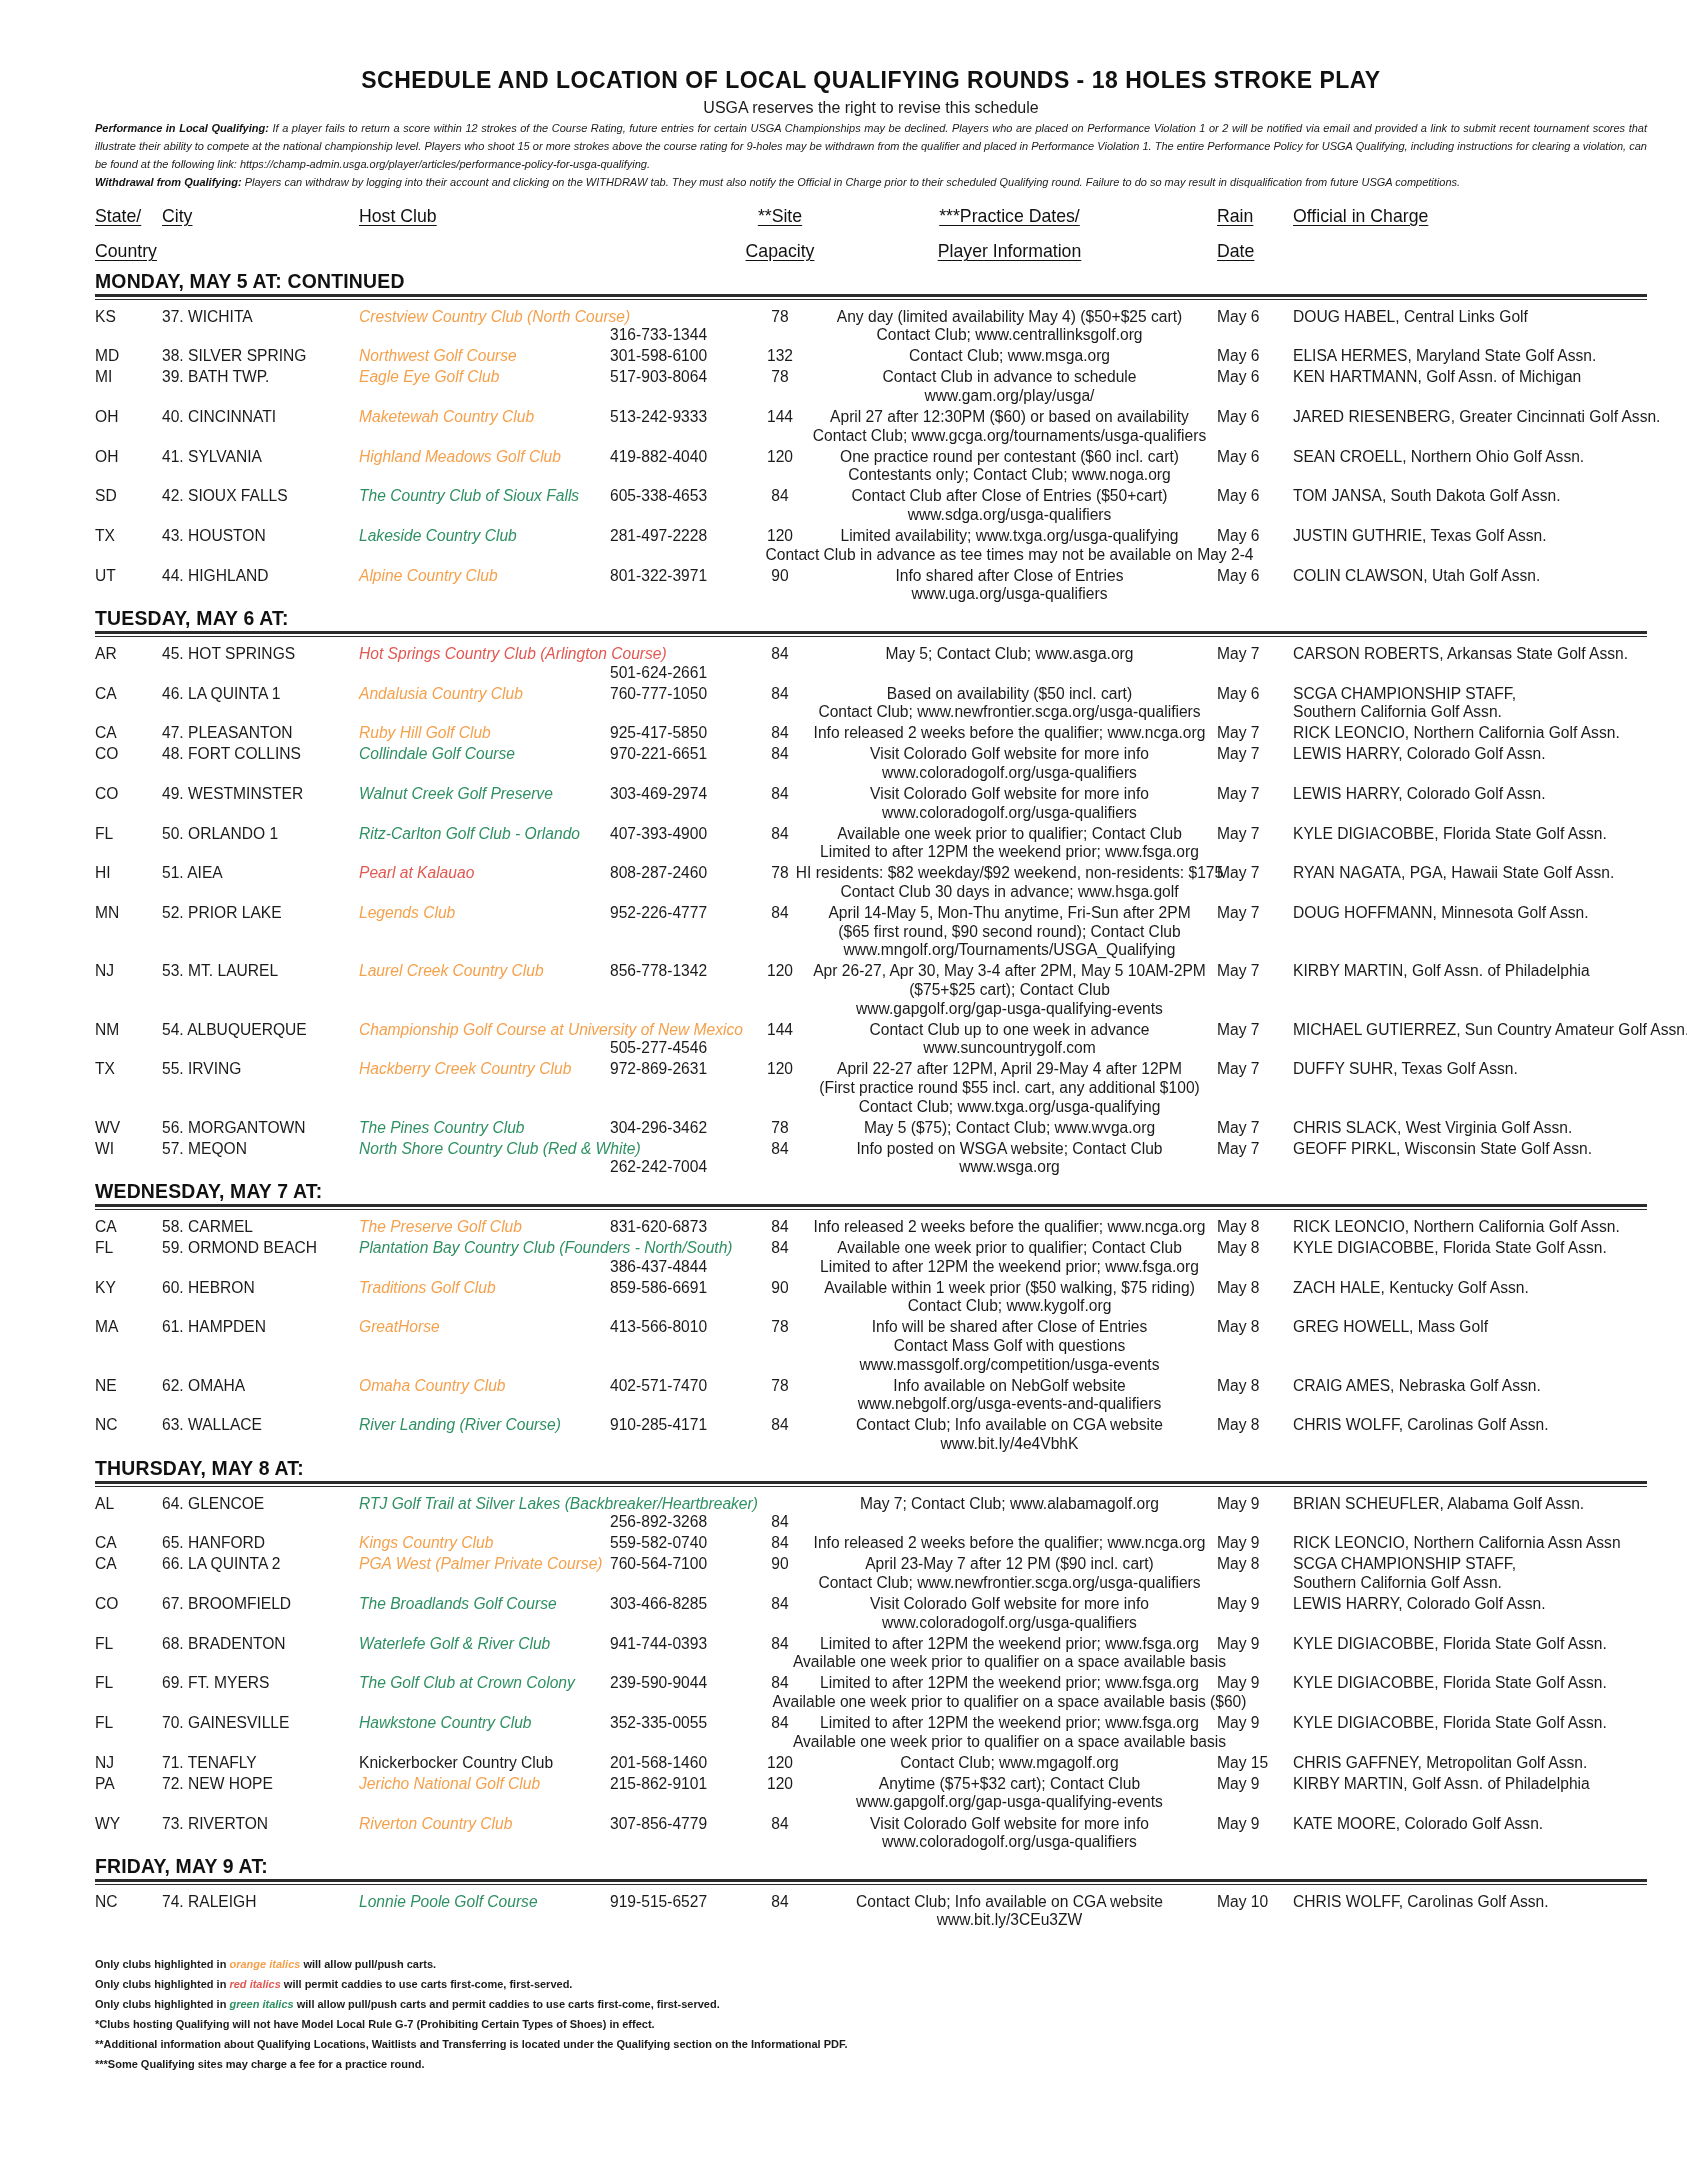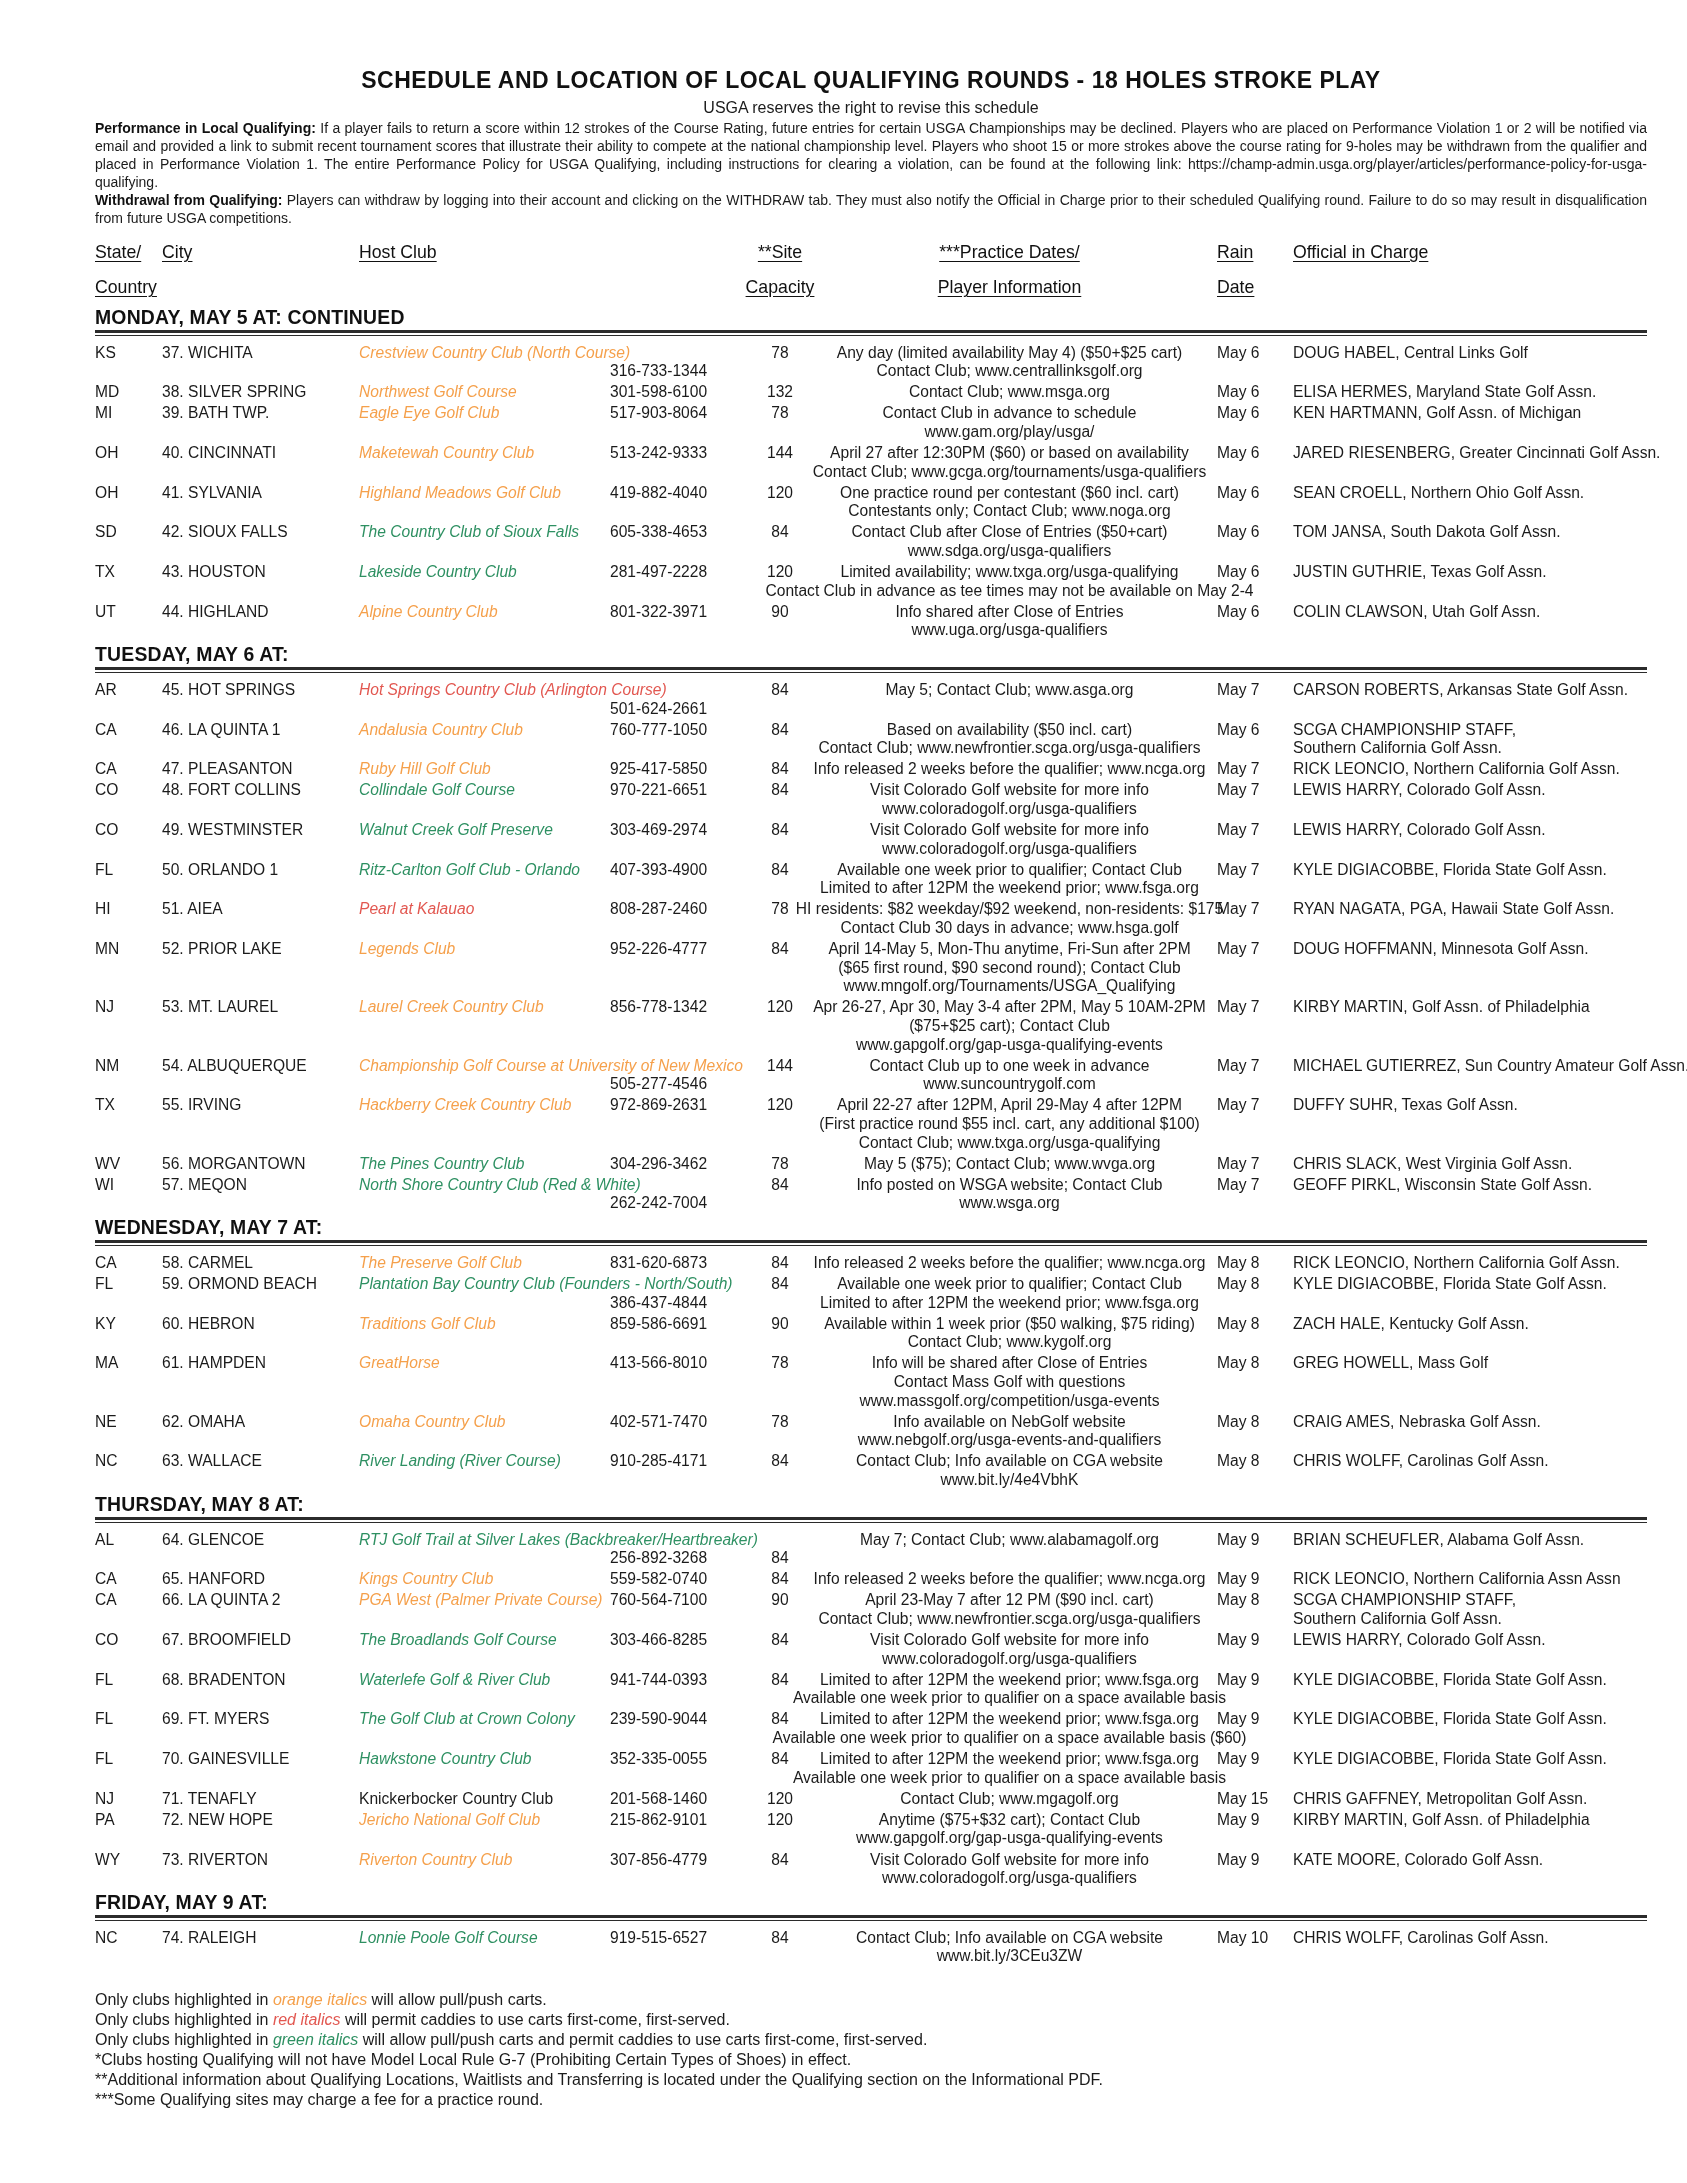--- a/index.html
+++ b/index.html
@@ -18,23 +18,24 @@
     font-size:23px;font-weight:bold;color:#111;
     letter-spacing:0.5px;
     line-height:29px;
     margin:0 0 1.7px 0;
   }
   .subtitle{
     text-align:center;
     font-size:16px;line-height:22px;color:#1b1b1b;
   }
   .para{
-    font-size:14px;line-height:18px;
+    font-size:11px;line-height:18px;
     text-align:justify;
     margin:0;
+    font-style:italic;
   }
   .para b{color:#111;}
   
   .grid{
     display:grid;
     grid-template-columns:67px 197px 251px 148px 44px 415px 76px 1fr;
   }
   .hdr{margin-top:8.4px;}
   .hdr .hline{height:35px;line-height:34px;}
   .hdr span{
@@ -63,21 +64,21 @@
     white-space:nowrap;
   }
   .c.cap .line{display:flex;justify-content:center;}
   .c.practice .line{display:flex;justify-content:center;text-align:center;}
   .club-name{font-style:italic;}
   .c-orange{color:#F5A04B;}
   .c-red{color:#E25750;}
   .c-green{color:#2E9062;}
   .c-black{color:#1b1b1b;font-style:normal;}
   .footnotes{margin-top:23.6px;}
-  .footnote{font-size:16px;line-height:20px;}
+  .footnote{font-size:11px;line-height:20px;font-weight:bold;}
   .fn-hl{font-style:italic;}
 </style>
 </head>
 <body>
 
 <div class="page">
 
   <div class="title">SCHEDULE AND LOCATION OF LOCAL QUALIFYING ROUNDS - 18 HOLES STROKE PLAY</div>
   <div class="subtitle">USGA reserves the right to revise this schedule</div>
 

